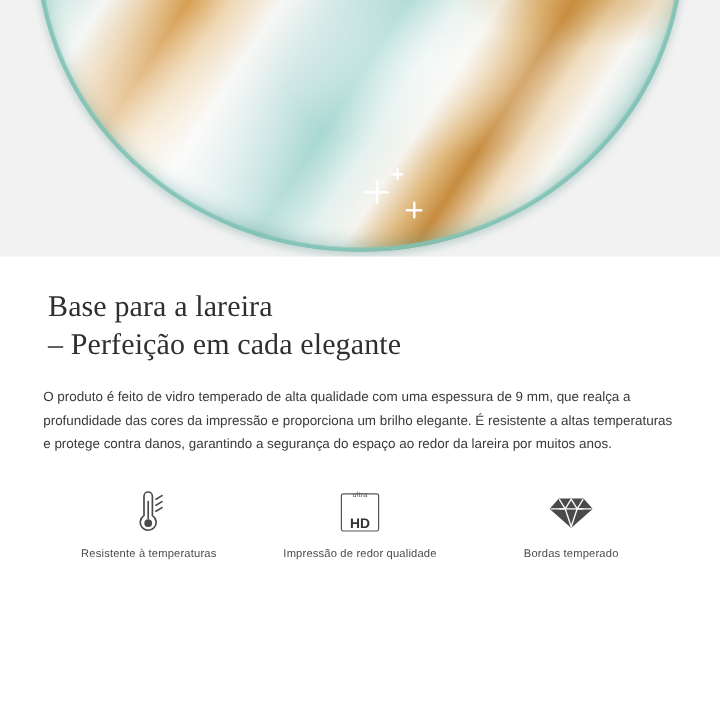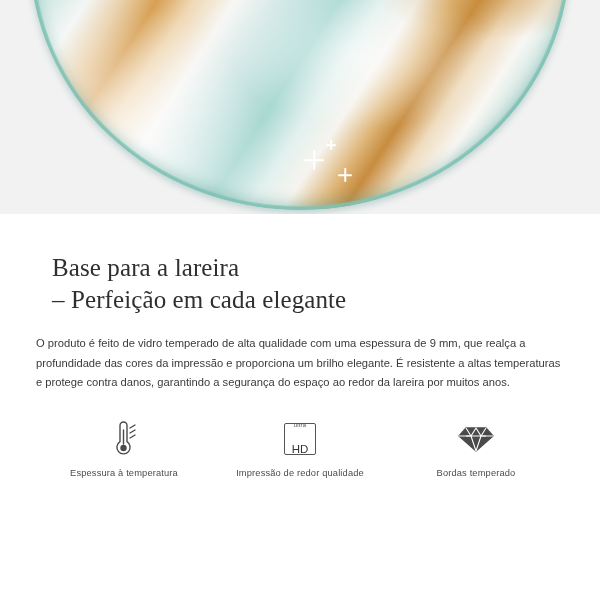--- a/index.html
+++ b/index.html
@@ -120,21 +120,21 @@
   .sparkle.s1 { left: 304px; top: 150px; width: 20px; height: 20px; }
   .sparkle.s2 { left: 338px; top: 168px; width: 14px; height: 14px; }
   .sparkle.s3 { left: 326px; top: 140px; width: 10px; height: 10px; }
 
   
   .content {
     padding: 0 36px;
     box-sizing: border-box;
   }
   .headline {
-    margin: 16px;
+    margin: 4px;
     padding-top: 22px;
     font-family: "Liberation Serif", serif;
     font-weight: 400;
     font-size: 25px;
     line-height: 32px;
     color: #2f2f2f;
     letter-spacing: 0.1px;
   }
   .headline .line2 {
     display: block;
@@ -185,21 +185,21 @@
     justify-content: center;
     line-height: 1;
   }
   .hd-badge .u {
     font-size: 6px;
     letter-spacing: 0.2px;
     color: #555;
   }
   .hd-badge .hd {
     font-size: 11.5px;
-    font-weight: 400;
+    font-weight: 700;
     color: #333;
     margin-top: 16px;
   }
 </style>
 </head>
 <body>
 
 <div class="page">
 
   <div class="hero">
@@ -236,21 +236,21 @@
         <div class="feature-icon">
           <svg width="34" height="38" viewBox="0 0 34 38" fill="none" stroke="#4a4a4a" stroke-width="1.4" stroke-linecap="round">
             <path d="M13 5.5a3.5 3.5 0 0 1 7 0v16.2a6.6 6.6 0 1 1-7 0V5.5z"></path>
             <line x1="16.5" y1="10" x2="16.5" y2="24"></line>
             <circle cx="16.5" cy="28" r="3.2" fill="#4a4a4a" stroke="none"></circle>
             <line x1="23" y1="8" x2="28" y2="5"></line>
             <line x1="23" y1="13" x2="28" y2="10"></line>
             <line x1="23" y1="18" x2="28" y2="15"></line>
           </svg>
         </div>
-        <div class="feature-label">Espessura à temperatura</div>
+        <div class="feature-label">Resistente à temperaturas</div>
       </div>
 
       <div class="feature">
         <div class="feature-icon">
           <div class="hd-badge">
             <span class="u">ultra</span>
             <span class="hd">HD</span>
           </div>
         </div>
         <div class="feature-label">Impressão de redor qualidade</div>

